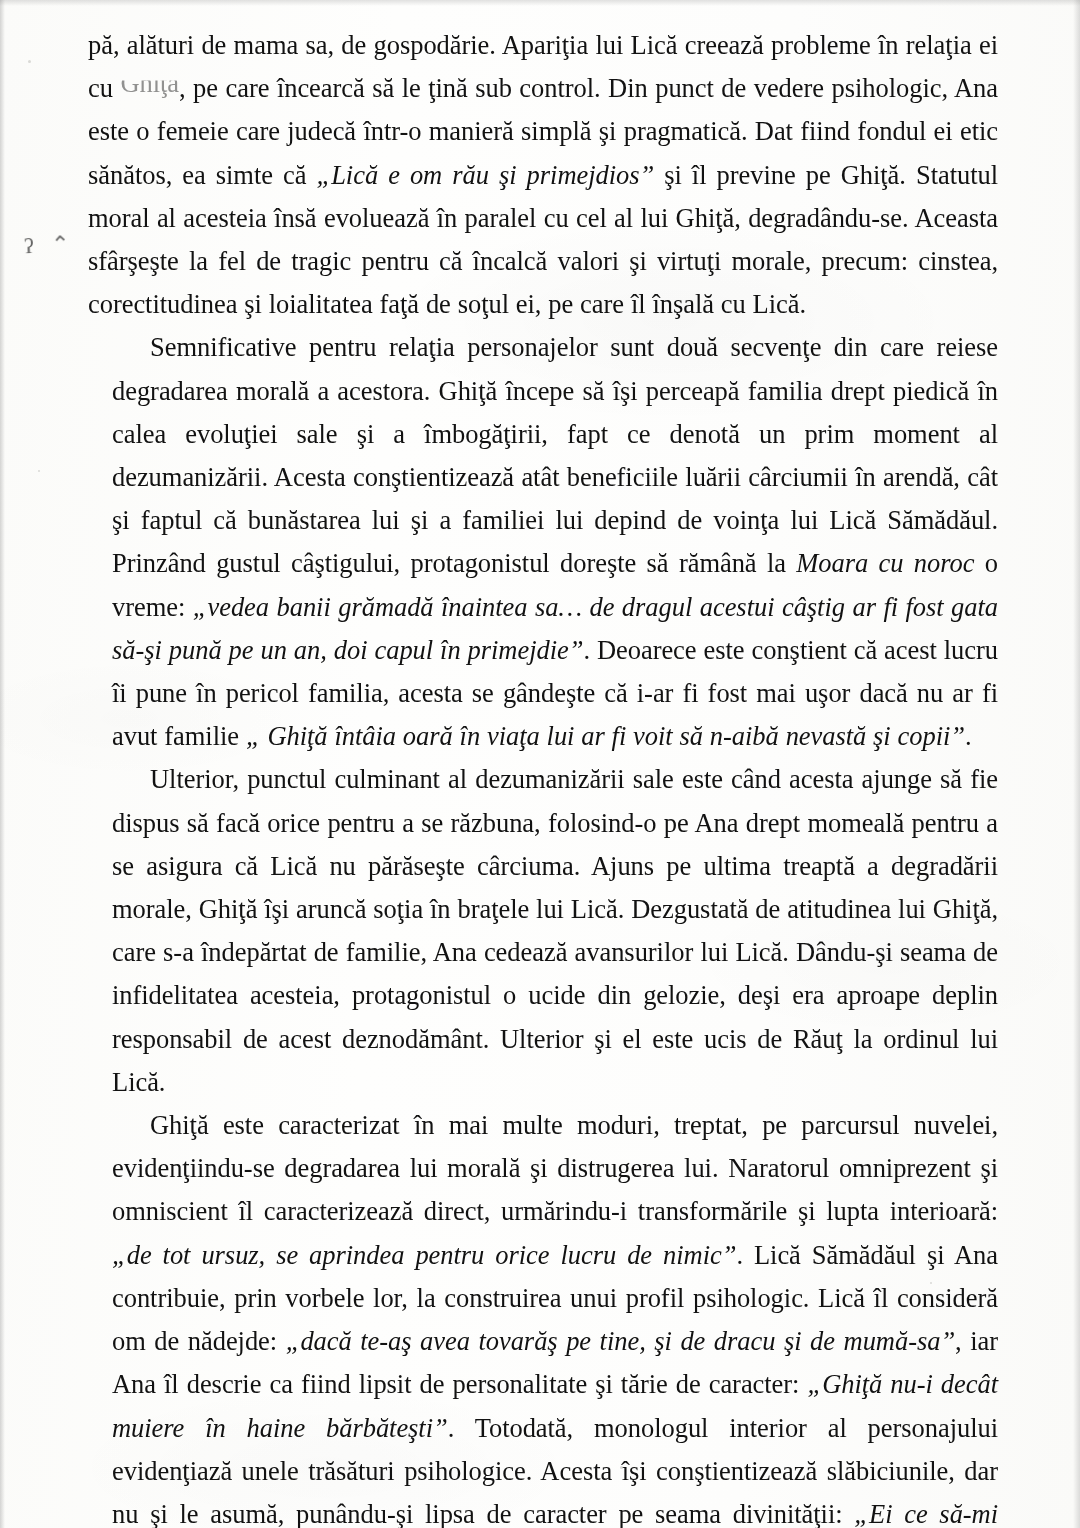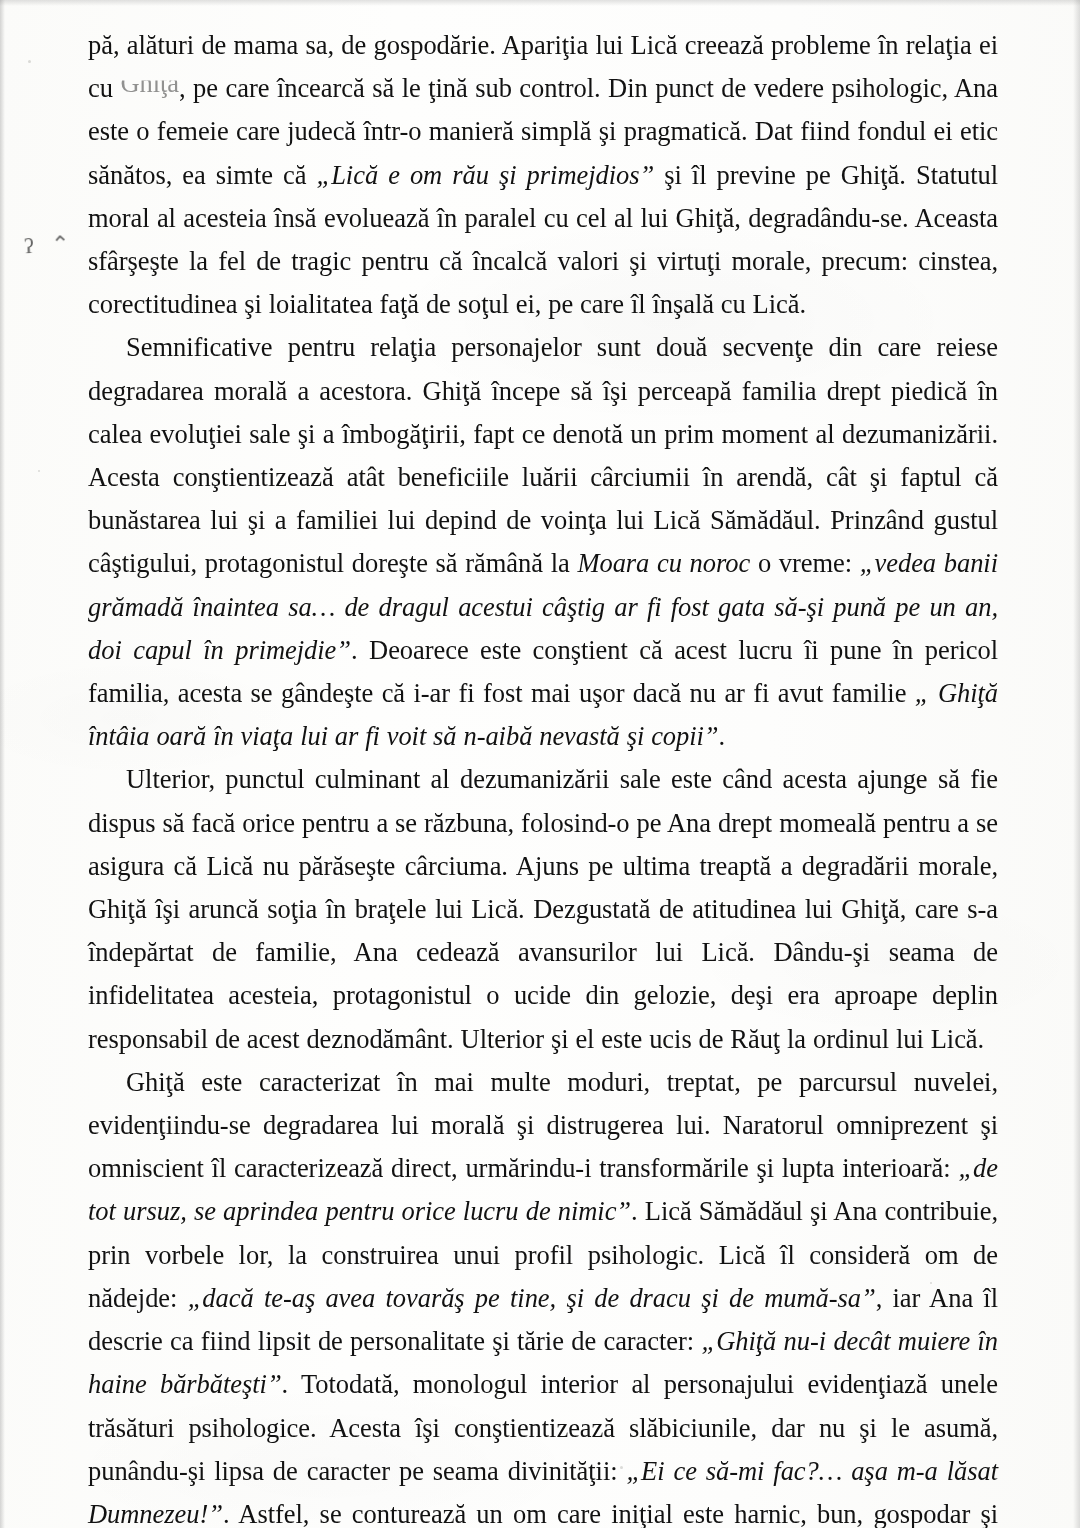--- a/index.html
+++ b/index.html
@@ -61,20 +61,21 @@
     text-align: justify;
     text-justify: inter-word;
     font-size: 26.5px;
     line-height: 43.2px;
     letter-spacing: -0.05px;
     word-spacing: 0.3px;
   }
 
   p.indent {
     text-indent: 38px;
+    margin-left: 24px;
   }
 
   i.it {
     font-style: italic;
     font-family: Liberation Serif, serif;
   }
 
   
   .faded-word {
     color: #3a3a3a;

